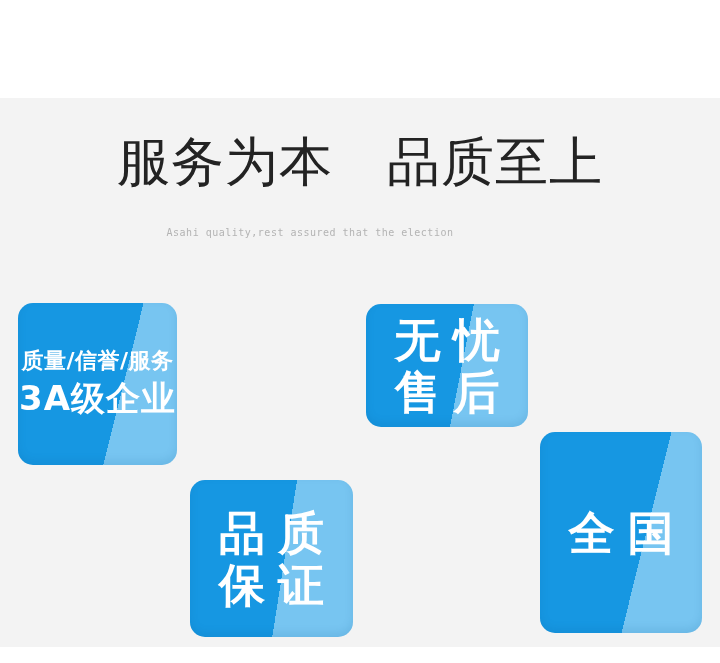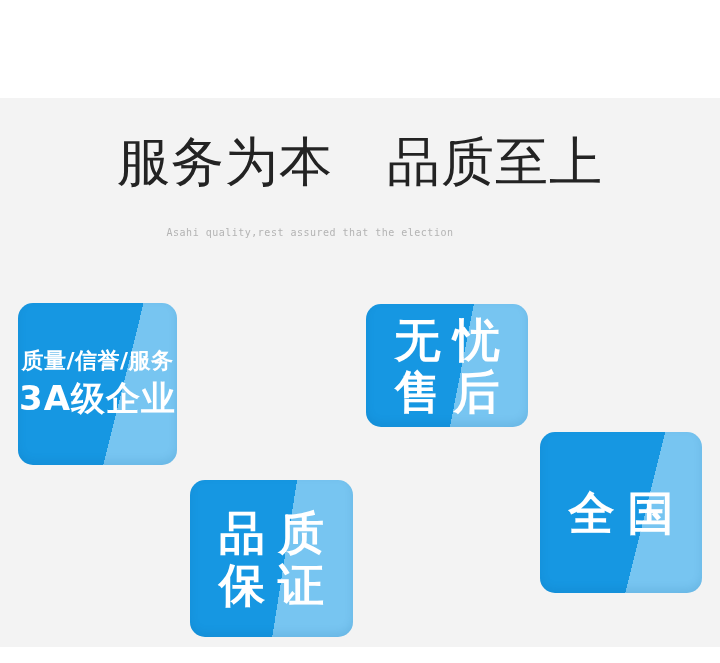--- a/index.html
+++ b/index.html
@@ -76,21 +76,21 @@
   .badge-2 {
     left: 190px; top: 433px; width: 163px; height: 157px;
     background: linear-gradient(99deg, var(--badge-dark, #1697e2) 57%, var(--badge-light, #77c5f1) 57%);
     margin-top: 47px;
   }
   .badge-3 {
     left: 366px; top: 304px; width: 162px; height: 123px;
     background: linear-gradient(101deg, var(--badge-dark, #1697e2) 58%, var(--badge-light, #77c5f1) 58%);
   }
   .badge-4 {
-    left: 540px; top: 432px; width: 162px; height: 161px;
+    left: 540px; top: 432px; width: 162px; height: 201px;
     background: linear-gradient(104deg, var(--badge-dark, #1697e2) 62%, var(--badge-light, #77c5f1) 62%);
   }
   .badge-line-sm {
     font-size: 22px;
     letter-spacing: 0.5px;
     white-space: nowrap;
   }
   .badge-line-md {
     font-size: 34px;
     letter-spacing: 1px;

